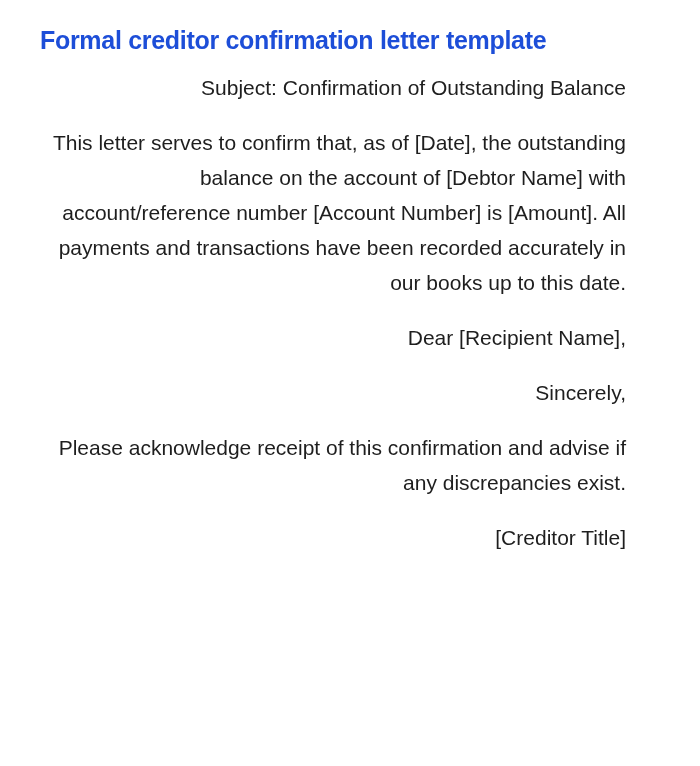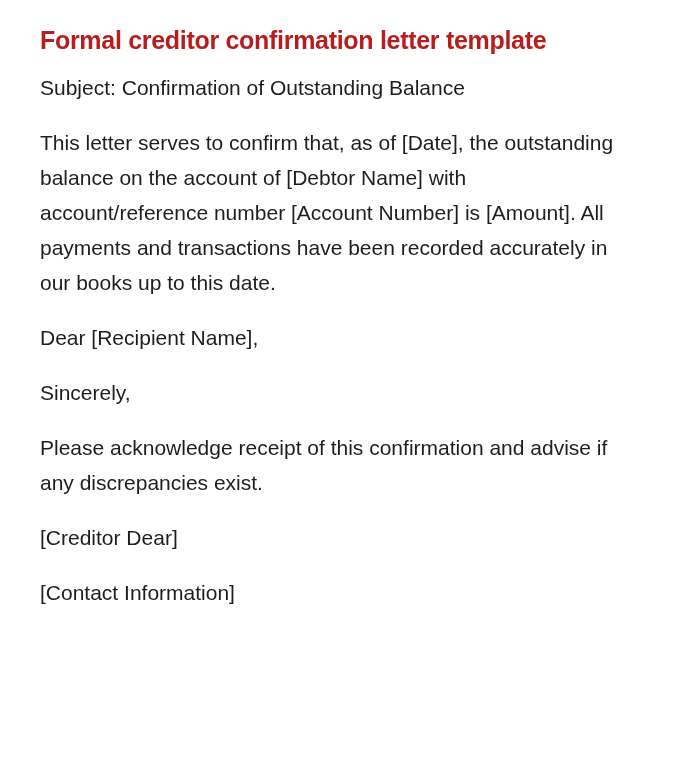--- a/index.html
+++ b/index.html
@@ -17,46 +17,46 @@
     overflow: hidden;
     font-family: "Liberation Sans", "DejaVu Sans", sans-serif;
     color: #1e1e1e;
   }
   h1.doc-title {
     margin: 0 0 13px 0;
     font-size: 25px;
     line-height: 32.5px;
     font-weight: 700;
     letter-spacing: -0.3px;
-    color: #b91c1c;
+    color: #1d4ed8;
     white-space: nowrap;
   }
   p.doc-par {
     margin: 0 0 20px 0;
     font-size: 21px;
     line-height: 35px;
     font-weight: 400;
     max-width: 586px;
     color: #1e1e1e;
+    text-align: right;
   }
 </style>
 </head>
 <body>
 
 <div class="page">
   <h1 class="doc-title">Formal creditor confirmation letter template</h1>
 
   <p class="doc-par">Subject: Confirmation of Outstanding Balance</p>
 
   <p class="doc-par">This letter serves to confirm that, as of [Date], the outstanding balance on the account of [Debtor Name] with account/reference number [Account Number] is [Amount]. All payments and transactions have been recorded accurately in our books up to this date.</p>
 
   <p class="doc-par">Dear [Recipient Name],</p>
 
   <p class="doc-par">Sincerely,</p>
 
   <p class="doc-par">Please acknowledge receipt of this confirmation and advise if any discrepancies exist.</p>
 
-  <p class="doc-par">[Creditor Dear]</p>
+  <p class="doc-par">[Creditor Title]</p>
 
 
 
-  <p class="doc-par">[Contact Information]</p>
 </div>
 
 </body></html>

